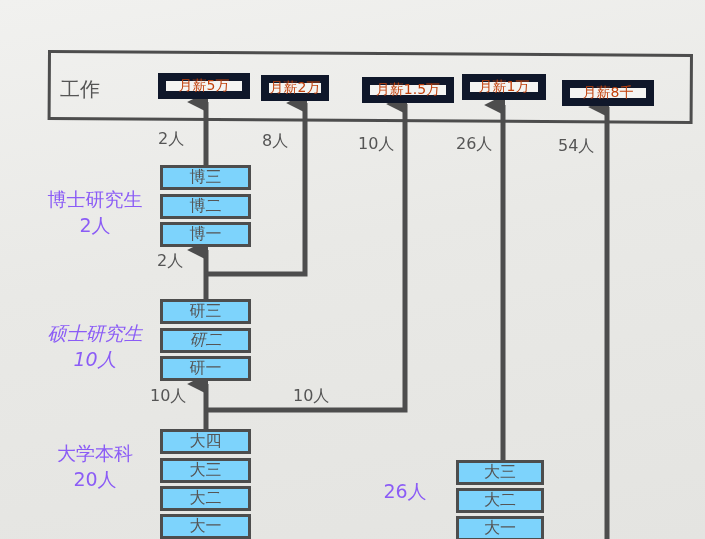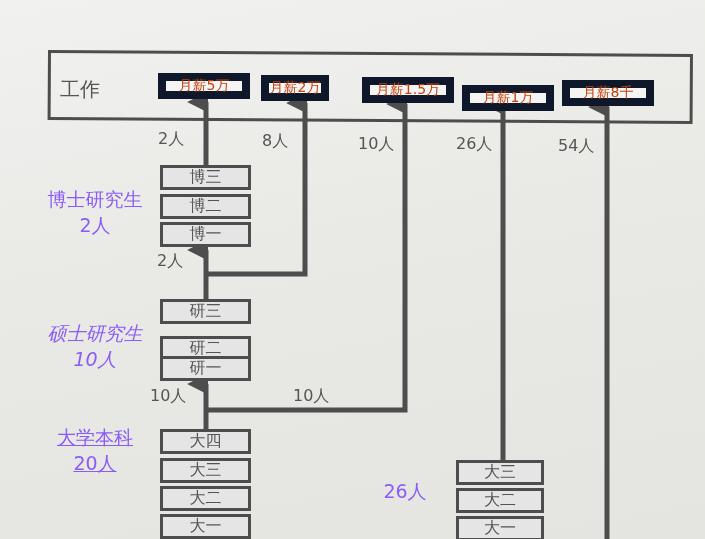--- a/index.html
+++ b/index.html
@@ -16,21 +16,21 @@
     }
     .work-label { position:absolute; left:60px; top:76px; font-size:20px; color:#555; }
     .salary-box {
       position:absolute; height:26px; border:8px solid #0f172a; box-sizing:border-box;
       background:#f4f4f2; font-size:14px; color:#c2410c;
       display:flex; align-items:center; justify-content:center;
     }
     .count { position:absolute; font-size:16px; color:#555; }
     .stage-box {
       position:absolute; width:91px; height:25px; border:3px solid #4d4d4d; box-sizing:border-box;
-      background:#e5e5e5; font-size:16px; color:#555;
+      background:#7dd3fc; font-size:16px; color:#555;
       display:flex; align-items:center; justify-content:center;
     }
     .group-label { position:absolute; text-align:center; font-size:19px; color:#8b5cf6; line-height:26px; }
     svg.lines { position:absolute; left:0; top:0; }
   </style>
 </head>
 <body>
 
 <svg class="lines" width="705" height="539">
   <defs>
@@ -55,21 +55,21 @@
     <line x1="607" y1="539" x2="607" y2="107" marker-end="url(#ah)"></line>
   </g>
 </svg>
 
 <div class="work-frame"></div>
 <div class="work-label">工作</div>
 
 <div class="salary-box" style="left:158px;top:73px;width:92px;">月薪5万</div>
 <div class="salary-box" style="left:261px;top:75px;width:68px;">月薪2万</div>
 <div class="salary-box" style="left:362px;top:77px;width:92px;">月薪1.5万</div>
-<div class="salary-box" style="left:462px;top:85px;width:92px;">月薪1万</div>
+<div class="salary-box" style="left:462px;top:74px;width:84px;">月薪1万</div>
 <div class="salary-box" style="left:562px;top:80px;width:92px;">月薪8千</div>
 
 <div class="count" style="left:158px;top:129px;">2人</div>
 <div class="count" style="left:262px;top:131px;">8人</div>
 <div class="count" style="left:358px;top:134px;">10人</div>
 <div class="count" style="left:456px;top:134px;">26人</div>
 <div class="count" style="left:558px;top:136px;">54人</div>
 
 <div class="group-label" style="left:30px;top:186px;width:130px;">
   <div>博士研究生</div>
@@ -78,26 +78,26 @@
 <div class="stage-box" style="left:160px;top:165px;">博三</div>
 <div class="stage-box" style="left:160px;top:194px;">博二</div>
 <div class="stage-box" style="left:160px;top:222px;">博一</div>
 <div class="count" style="left:157px;top:251px;">2人</div>
 
 <div class="group-label" style="left:30px;top:320px;width:130px;font-style:italic;">
   <div>硕士研究生</div>
   <div>10人</div>
 </div>
 <div class="stage-box" style="left:160px;top:299px;">研三</div>
-<div class="stage-box" style="left:160px;top:336px;">研二</div>
+<div class="stage-box" style="left:160px;top:328px;font-style:italic;">研二</div>
 <div class="stage-box" style="left:160px;top:356px;">研一</div>
 <div class="count" style="left:150px;top:386px;">10人</div>
 <div class="count" style="left:293px;top:386px;">10人</div>
 
-<div class="group-label" style="left:40px;top:424px;width:110px;text-decoration:underline;">
+<div class="group-label" style="left:40px;top:440px;width:110px;">
   <div>大学本科</div>
   <div>20人</div>
 </div>
 <div class="stage-box" style="left:160px;top:429px;">大四</div>
 <div class="stage-box" style="left:160px;top:458px;">大三</div>
 <div class="stage-box" style="left:160px;top:486px;">大二</div>
 <div class="stage-box" style="left:160px;top:514px;">大一</div>
 
 <div class="group-label" style="left:350px;top:478px;width:110px;">
   <div>26人</div>

